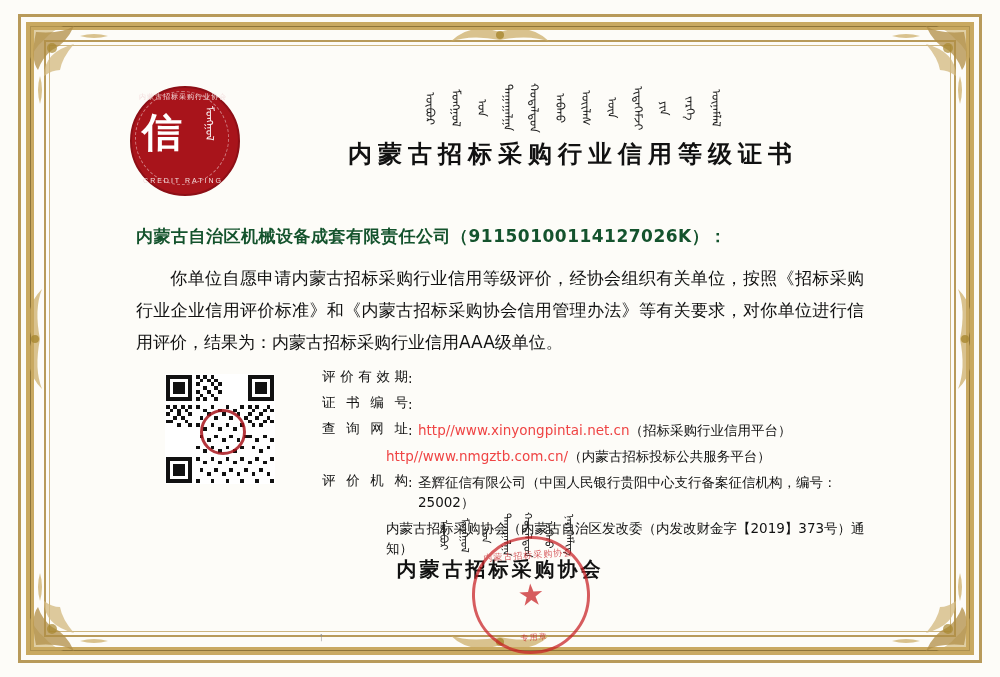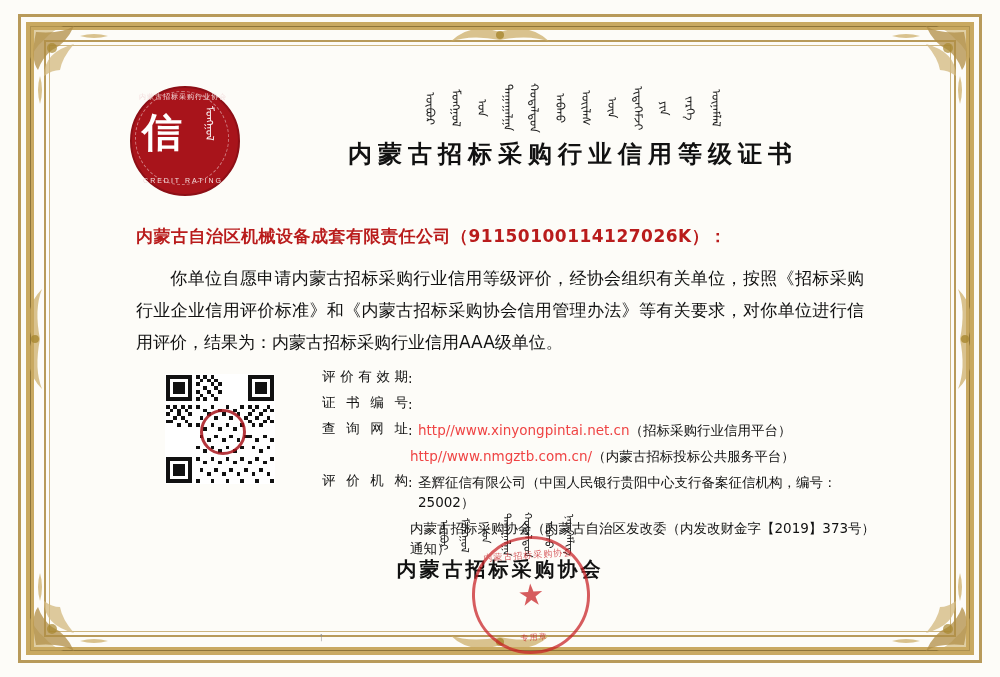--- a/index.html
+++ b/index.html
@@ -184,21 +184,21 @@
     white-space: nowrap;
   }
 
   
   .addressee {
     position: absolute;
     left: 136px;
     top: 225px;
     font-size: 17px;
     font-weight: bold;
-    color: #b91c1c;
+    color: #14532d;
     font-family: "DejaVu Sans", sans-serif;
     letter-spacing: 0.5px;
     white-space: nowrap;
   }
   .body-text {
     position: absolute;
     left: 136px;
     top: 262px;
     width: 728px;
     font-size: 17px;
@@ -253,21 +253,21 @@
     width: 86px;
     flex: 0 0 86px;
     text-align: justify;
     text-align-last: justify;
     white-space: nowrap;
     font-family: Liberation Mono, monospace;
   }
   .det-colon { width: 10px; flex: 0 0 10px; }
   .det-value { flex: 1; }
   .det-sub {
-    margin-left: 88px;
+    margin-left: 64px;
     line-height: 20px;
     margin-bottom: 6px;
   }
   .mono { font-family: "DejaVu Sans Mono", monospace; letter-spacing: 0; font-size: 13px;}
   .link { color: #ef4444; }
 
   
   .signature {
     position: absolute;
     left: 0;

